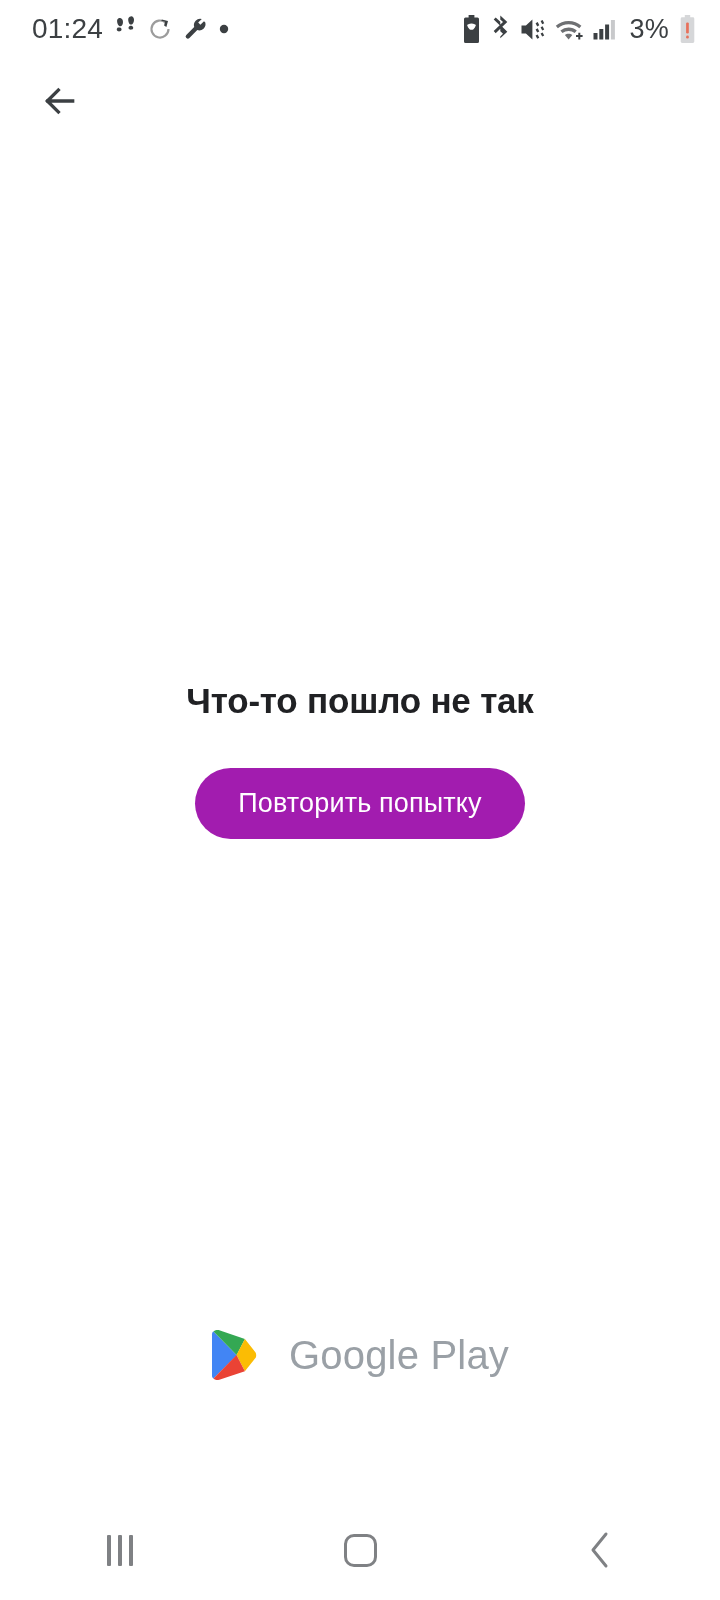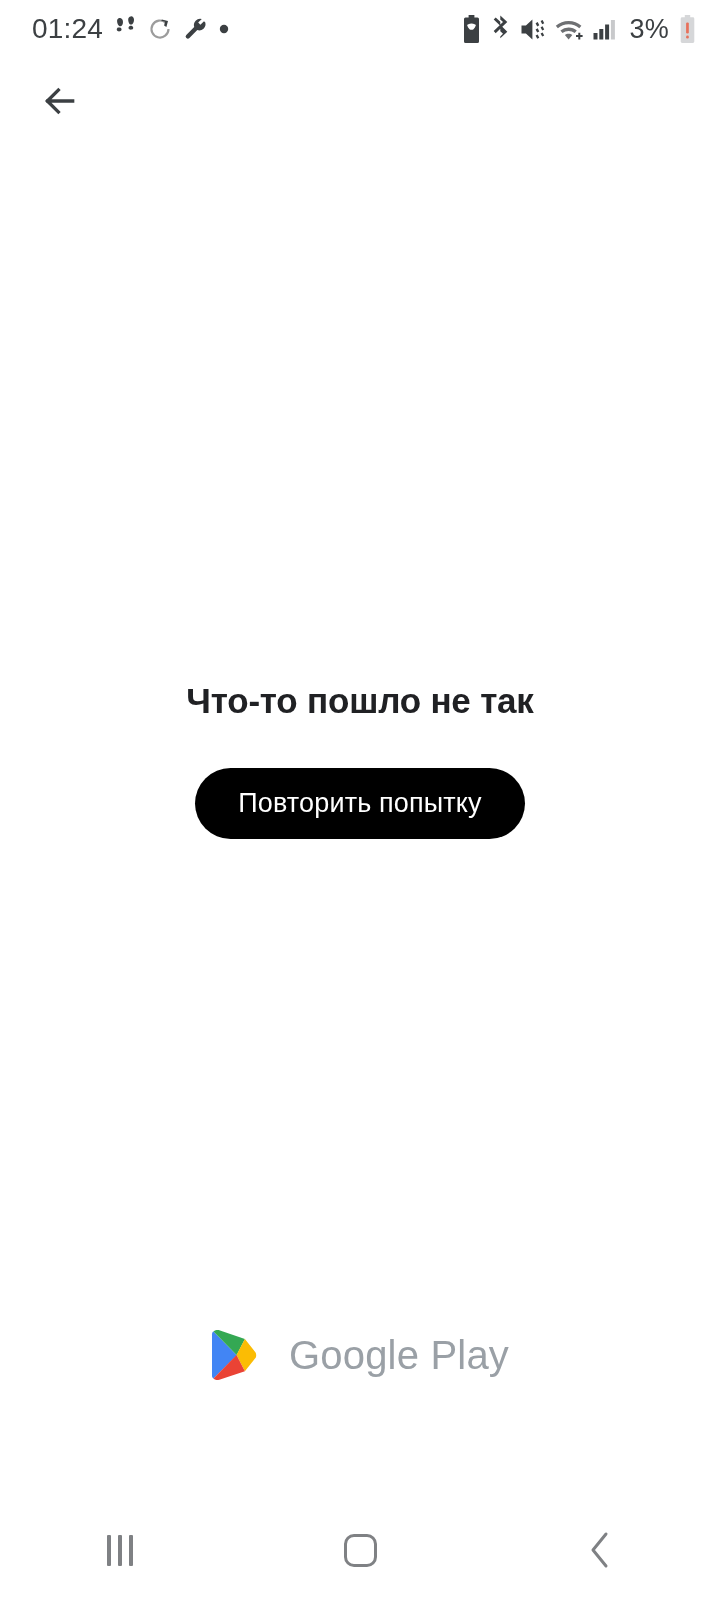--- a/index.html
+++ b/index.html
@@ -75,21 +75,21 @@
     letter-spacing:0.1px;
     line-height:1.25;
     text-align:center;
   }
   .retry-button {
     margin-top:45px;
     height:71px;
     padding:0 43px;
     border:none;
     border-radius:36px;
-    background:#000000;
+    background:#a21caf;
     color:#ffffff;
     font-size:27px;
     font-family:"Liberation Sans", sans-serif;
     letter-spacing:0.15px;
     cursor:pointer;
     display:flex; align-items:center; justify-content:center;
   }
 
   
   .brand {

